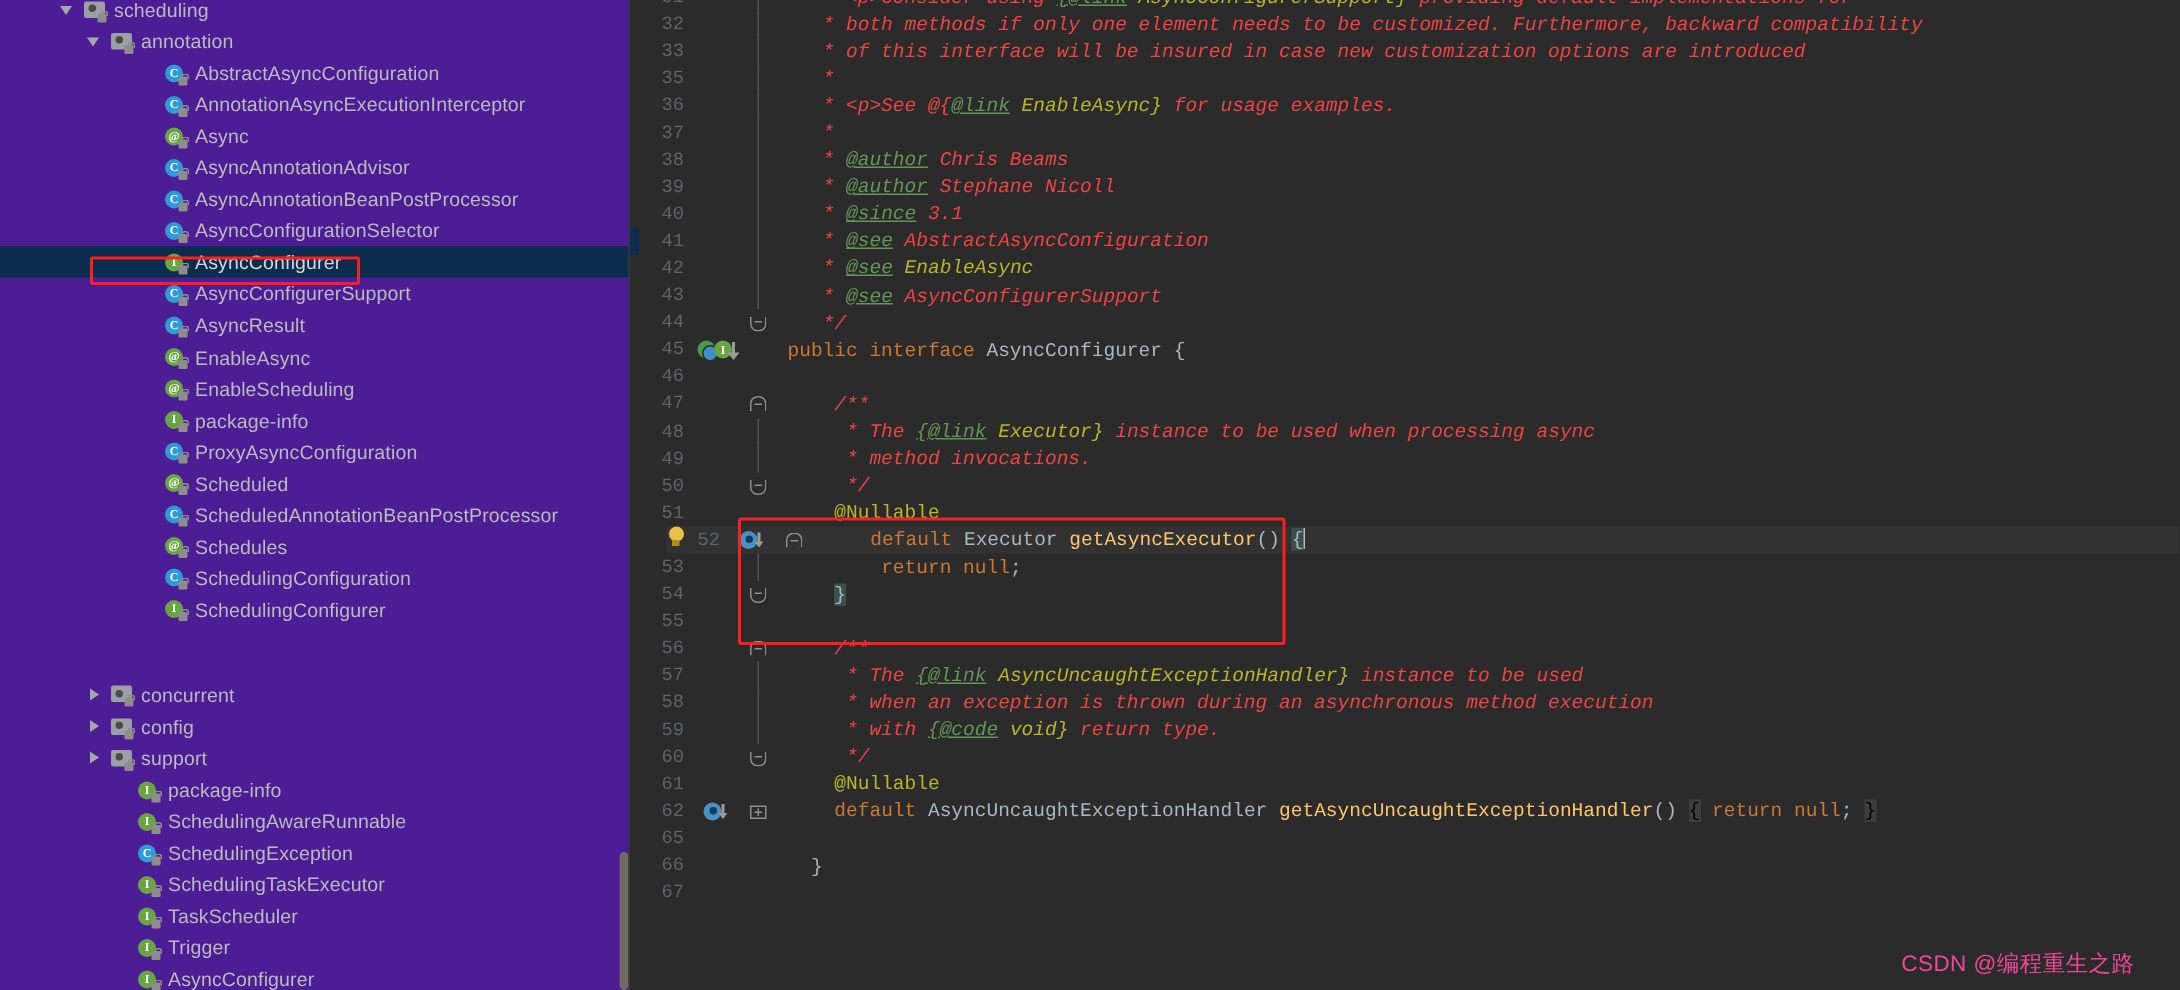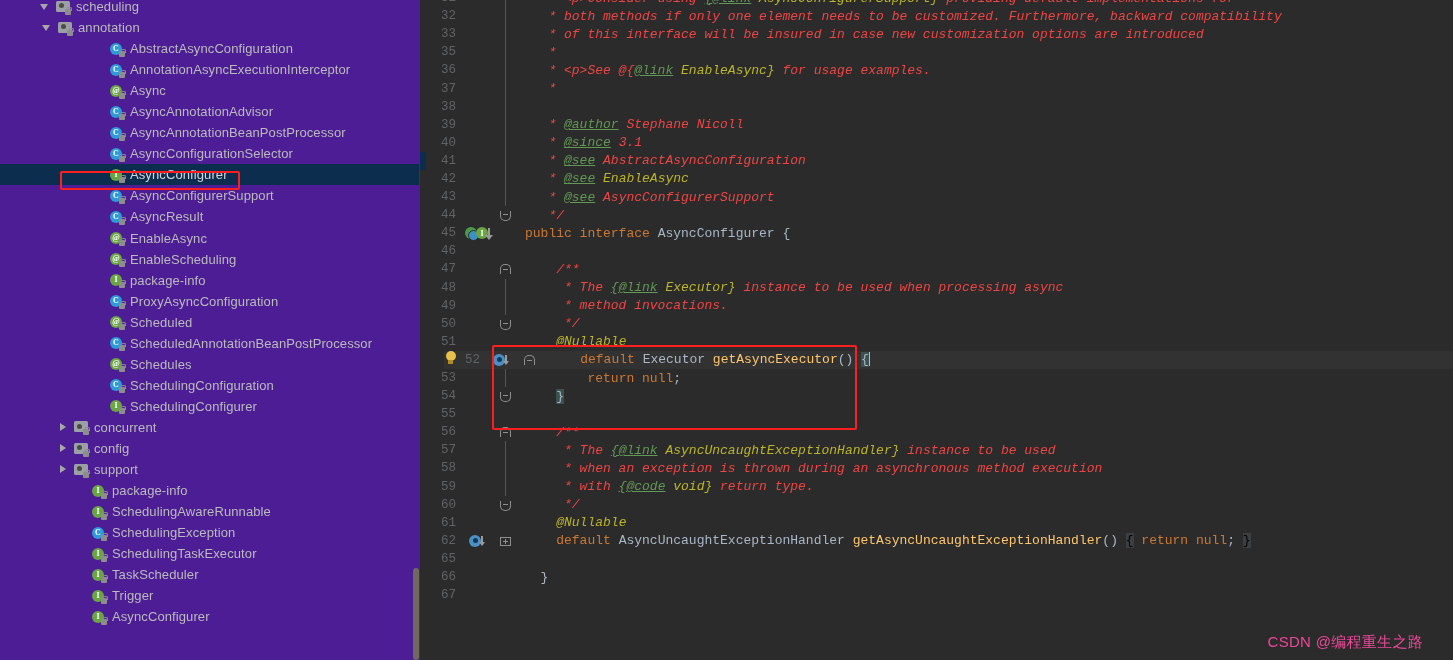--- a/index.html
+++ b/index.html
@@ -184,21 +184,21 @@
   .mk-bulb .stm{
     position:absolute; left:4px; top:9px; width:5px; height:4px; background:#b08b20;
   }
 
   
   .jd      { color:#ef4444; font-style:italic; }
   .jd-tag  { color:#629755; font-style:italic; text-decoration:underline; }
   .jd-link { color:#629755; font-style:italic; text-decoration:underline; }
   .jd-val  { color:#bbb529; font-style:italic; }
   .kw      { color:#cc7832; }
-  .anno    { color:#bbb529;font-style:italic; }
+  .anno    { color:#bbb529; }
   .typ     { color:#a9b7c6; }
   .mth     { color:#ffc66d; }
   .pln     { color:#a9b7c6; }
   .brc-hl  { background:#3b514d; color:#a9b7c6; }
   .fold-seg{ background:#3c3f41; }
   .caretbar{
     display:inline-block; width:1px; height:14px; background:#bbbbbb;
     vertical-align:middle; position:relative; top:-1px;
   }
 
@@ -223,21 +223,21 @@
   <div id="sidebar">
     <div id="tree-container" style="margin-top: -4px;">
         <div class="tree-row" style="padding-left: 40px;">
           <span class="twisty expanded"></span>
           <span class="icon-wrap">
             <span class="ic-pkg"></span>
             <span class="ic-lock"></span>
           </span>
           <span class="tree-label">scheduling</span>
         </div>
-        <div class="tree-row" style="padding-left: 42px;">
+        <div class="tree-row" style="padding-left: 58px;">
           <span class="twisty expanded"></span>
           <span class="icon-wrap">
             <span class="ic-pkg"></span>
             <span class="ic-lock"></span>
           </span>
           <span class="tree-label">annotation</span>
         </div>
         <div class="tree-row" style="padding-left: 94px;">
           <span class="twisty none"></span>
           <span class="icon-wrap">
@@ -375,21 +375,21 @@
           <span class="tree-label">SchedulingConfiguration</span>
         </div>
         <div class="tree-row" style="padding-left: 94px;">
           <span class="twisty none"></span>
           <span class="icon-wrap">
             <span class="ic-circ i">I</span>
             <span class="ic-lock"></span>
           </span>
           <span class="tree-label">SchedulingConfigurer</span>
         </div>
-        <div class="tree-row" style="padding-left: 58px;">
+        <div class="tree-row" style="padding-left: 58px; margin-top: 36px;">
           <span class="twisty collapsed"></span>
           <span class="icon-wrap">
             <span class="ic-pkg"></span>
             <span class="ic-lock"></span>
           </span>
           <span class="tree-label">concurrent</span>
         </div>
         <div class="tree-row" style="padding-left: 58px;">
           <span class="twisty collapsed"></span>
           <span class="icon-wrap">
@@ -477,21 +477,21 @@
   </div>
 
   <div id="editor">
     <div id="code-container" style="margin-top: -11px;">
         <div class="code-line"><span class="gutter-num">31</span><span class="gutter-icons"></span><span class="gutter-fold"><span class="foldline"></span></span><span class="code-text"><span class="jd">   * </span><span class="jd">&lt;p&gt;Consider using </span><span class="jd-link">{@link</span><span class="jd"> </span><span class="jd-val">AsyncConfigurerSupport}</span><span class="jd"> providing default implementations for</span></span></div>
         <div class="code-line"><span class="gutter-num">32</span><span class="gutter-icons"></span><span class="gutter-fold"><span class="foldline"></span></span><span class="code-text"><span class="jd">   * both methods if only one element needs to be customized. Furthermore, backward compatibility</span></span></div>
         <div class="code-line"><span class="gutter-num">33</span><span class="gutter-icons"></span><span class="gutter-fold"><span class="foldline"></span></span><span class="code-text"><span class="jd">   * of this interface will be insured in case new customization options are introduced</span></span></div>
         <div class="code-line"><span class="gutter-num">35</span><span class="gutter-icons"></span><span class="gutter-fold"><span class="foldline"></span></span><span class="code-text"><span class="jd">   *</span></span></div>
         <div class="code-line"><span class="gutter-num">36</span><span class="gutter-icons"></span><span class="gutter-fold"><span class="foldline"></span></span><span class="code-text"><span class="jd">   * &lt;p&gt;See @{</span><span class="jd-link">@link</span><span class="jd"> </span><span class="jd-val">EnableAsync}</span><span class="jd"> for usage examples.</span></span></div>
         <div class="code-line"><span class="gutter-num">37</span><span class="gutter-icons"></span><span class="gutter-fold"><span class="foldline"></span></span><span class="code-text"><span class="jd">   *</span></span></div>
-        <div class="code-line"><span class="gutter-num">38</span><span class="gutter-icons"></span><span class="gutter-fold"><span class="foldline"></span></span></div>
+        <div class="code-line"><span class="gutter-num">38</span><span class="gutter-icons"></span><span class="gutter-fold"><span class="foldline"></span></span><span class="code-text"><span class="jd">   * </span><span class="jd-tag">@author</span><span class="jd"> Chris Beams</span></span></div>
         <div class="code-line"><span class="gutter-num">39</span><span class="gutter-icons"></span><span class="gutter-fold"><span class="foldline"></span></span><span class="code-text"><span class="jd">   * </span><span class="jd-tag">@author</span><span class="jd"> Stephane Nicoll</span></span></div>
         <div class="code-line"><span class="gutter-num">40</span><span class="gutter-icons"></span><span class="gutter-fold"><span class="foldline"></span></span><span class="code-text"><span class="jd">   * </span><span class="jd-tag">@since</span><span class="jd"> 3.1</span></span></div>
         <div class="code-line"><div class="sel-strip"></div><span class="gutter-num">41</span><span class="gutter-icons"></span><span class="gutter-fold"><span class="foldline"></span></span><span class="code-text"><span class="jd">   * </span><span class="jd-tag">@see</span><span class="jd"> AbstractAsyncConfiguration</span></span></div>
         <div class="code-line"><span class="gutter-num">42</span><span class="gutter-icons"></span><span class="gutter-fold"><span class="foldline"></span></span><span class="code-text"><span class="jd">   * </span><span class="jd-tag">@see</span><span class="jd"> </span><span class="jd-val">EnableAsync</span></span></div>
         <div class="code-line"><span class="gutter-num">43</span><span class="gutter-icons"></span><span class="gutter-fold"><span class="foldline"></span></span><span class="code-text"><span class="jd">   * </span><span class="jd-tag">@see</span><span class="jd"> AsyncConfigurerSupport</span></span></div>
         <div class="code-line"><span class="gutter-num">44</span><span class="gutter-icons"></span><span class="gutter-fold"><span class="foldcap bot"></span></span><span class="code-text"><span class="jd">   */</span></span></div>
         <div class="code-line"><span class="gutter-num">45</span><span class="gutter-icons"><span class="mk mk-git"></span><span class="mk mk-impl">I</span><span class="mk-arrow"></span></span><span class="gutter-fold"></span><span class="code-text"><span class="kw">public interface </span><span class="typ">AsyncConfigurer </span><span class="pln">{</span></span></div>
         <div class="code-line"><span class="gutter-num">46</span><span class="gutter-icons"></span><span class="gutter-fold"></span><span class="code-text"></span></div>
         <div class="code-line"><span class="gutter-num">47</span><span class="gutter-icons"></span><span class="gutter-fold"><span class="foldcap top"></span></span><span class="code-text"><span class="jd">    /**</span></span></div>
         <div class="code-line"><span class="gutter-num">48</span><span class="gutter-icons"></span><span class="gutter-fold"><span class="foldline"></span></span><span class="code-text"><span class="jd">     * The </span><span class="jd-link">{@link</span><span class="jd"> </span><span class="jd-val">Executor}</span><span class="jd"> instance to be used when processing async</span></span></div>

